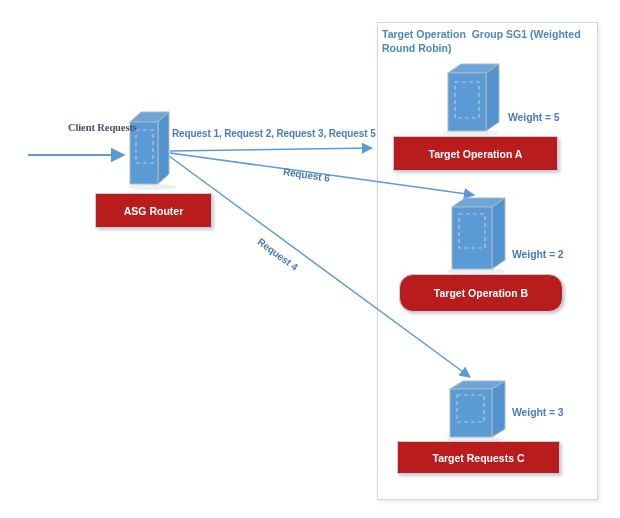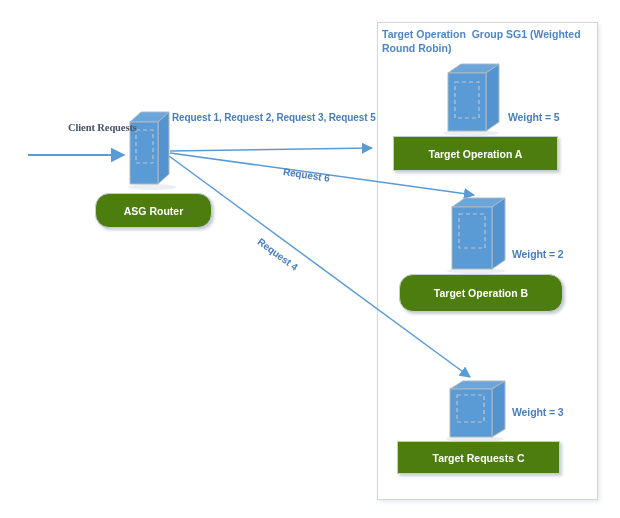--- a/index.html
+++ b/index.html
@@ -18,21 +18,21 @@
     position:absolute;color:#4a7ebb;font-size:10px;font-weight:600;
     white-space:nowrap;z-index:3;letter-spacing:-0.1px;
   }
   .group-title{
     position:absolute;left:382px;top:27px;width:210px;text-align:left;
     color:#4e86c4;font-size:10.5px;font-weight:600;white-space:pre-wrap;
     line-height:1.35;z-index:3;
   }
   .client-label{color:#44546A;font-size:10.5px;}
   .node-label{
-    position:absolute;background:#4d7c0f;border:1px solid #c3cdd6;
+    position:absolute;background:#b91c1c;border:1px solid #c3cdd6;
     color:#ffffff;font-size:10.5px;font-weight:600;
     display:flex;align-items:center;justify-content:center;
     box-shadow:2px 2px 3px rgba(130,145,160,0.45);
     z-index:3;text-align:center;
   }
   .rot{transform-origin:left top;}
 </style>
 </head>
 <body>
 
@@ -84,33 +84,33 @@
       <ellipse cx="475" cy="439" rx="29" ry="3" fill="rgba(100,120,140,0.12)"></ellipse>
       <polygon points="450,389 463,381 505,381 492,389" fill="#6BA5DA" stroke="#aeb8c2" stroke-width="1"></polygon>
       <polygon points="492,389 505,381 505,429 492,437" fill="#5393D0" stroke="#aeb8c2" stroke-width="1"></polygon>
       <rect x="450" y="389" width="42" height="48" fill="#5B9BD5" stroke="#aeb8c2" stroke-width="1"></rect>
       <rect x="457" y="395" width="27" height="27" fill="none" stroke="#bcc6d0" stroke-width="1.2" stroke-dasharray="4,3"></rect>
     </g>
   </svg>
 
   <div class="lbl client-label" style="left:68px;top:122px;font-family:Liberation Serif, serif;">Client Requests</div>
 
-  <div class="lbl" style="left:172px;top:112px;">Request 1, Request 2, Request 3, Request 5</div>
+  <div class="lbl" style="left:172px;top:128px;">Request 1, Request 2, Request 3, Request 5</div>
 
   <div class="lbl rot" style="left:284px;top:166px;transform:rotate(8.5deg);">Request 6</div>
 
   <div class="lbl rot" style="left:262px;top:236px;transform:rotate(36deg);">Request 4</div>
 
   <div class="lbl" style="left:508px;top:103px;font-size:10.5px;margin-top:8px;">Weight = 5</div>
 
   <div class="lbl" style="left:512px;top:248px;font-size:10.5px;">Weight = 2</div>
 
   <div class="lbl" style="left:512px;top:406px;font-size:10.5px;">Weight = 3</div>
 
-  <div class="node-label" style="left:95px;top:193px;width:115px;height:33px;border-radius:14px;">ASG Router</div>
+  <div class="node-label" style="left:95px;top:193px;width:115px;height:33px;">ASG Router</div>
 
   <div class="node-label" style="left:393px;top:136px;width:163px;height:33px;">Target Operation A</div>
 
   <div class="node-label" style="left:399px;top:274px;width:162px;height:36px;border-radius:14px;">Target Operation B</div>
 
   <div class="node-label" style="left:397px;top:441px;width:161px;height:31px;">Target Requests C</div>
 
 </div>
 
 </body></html>

